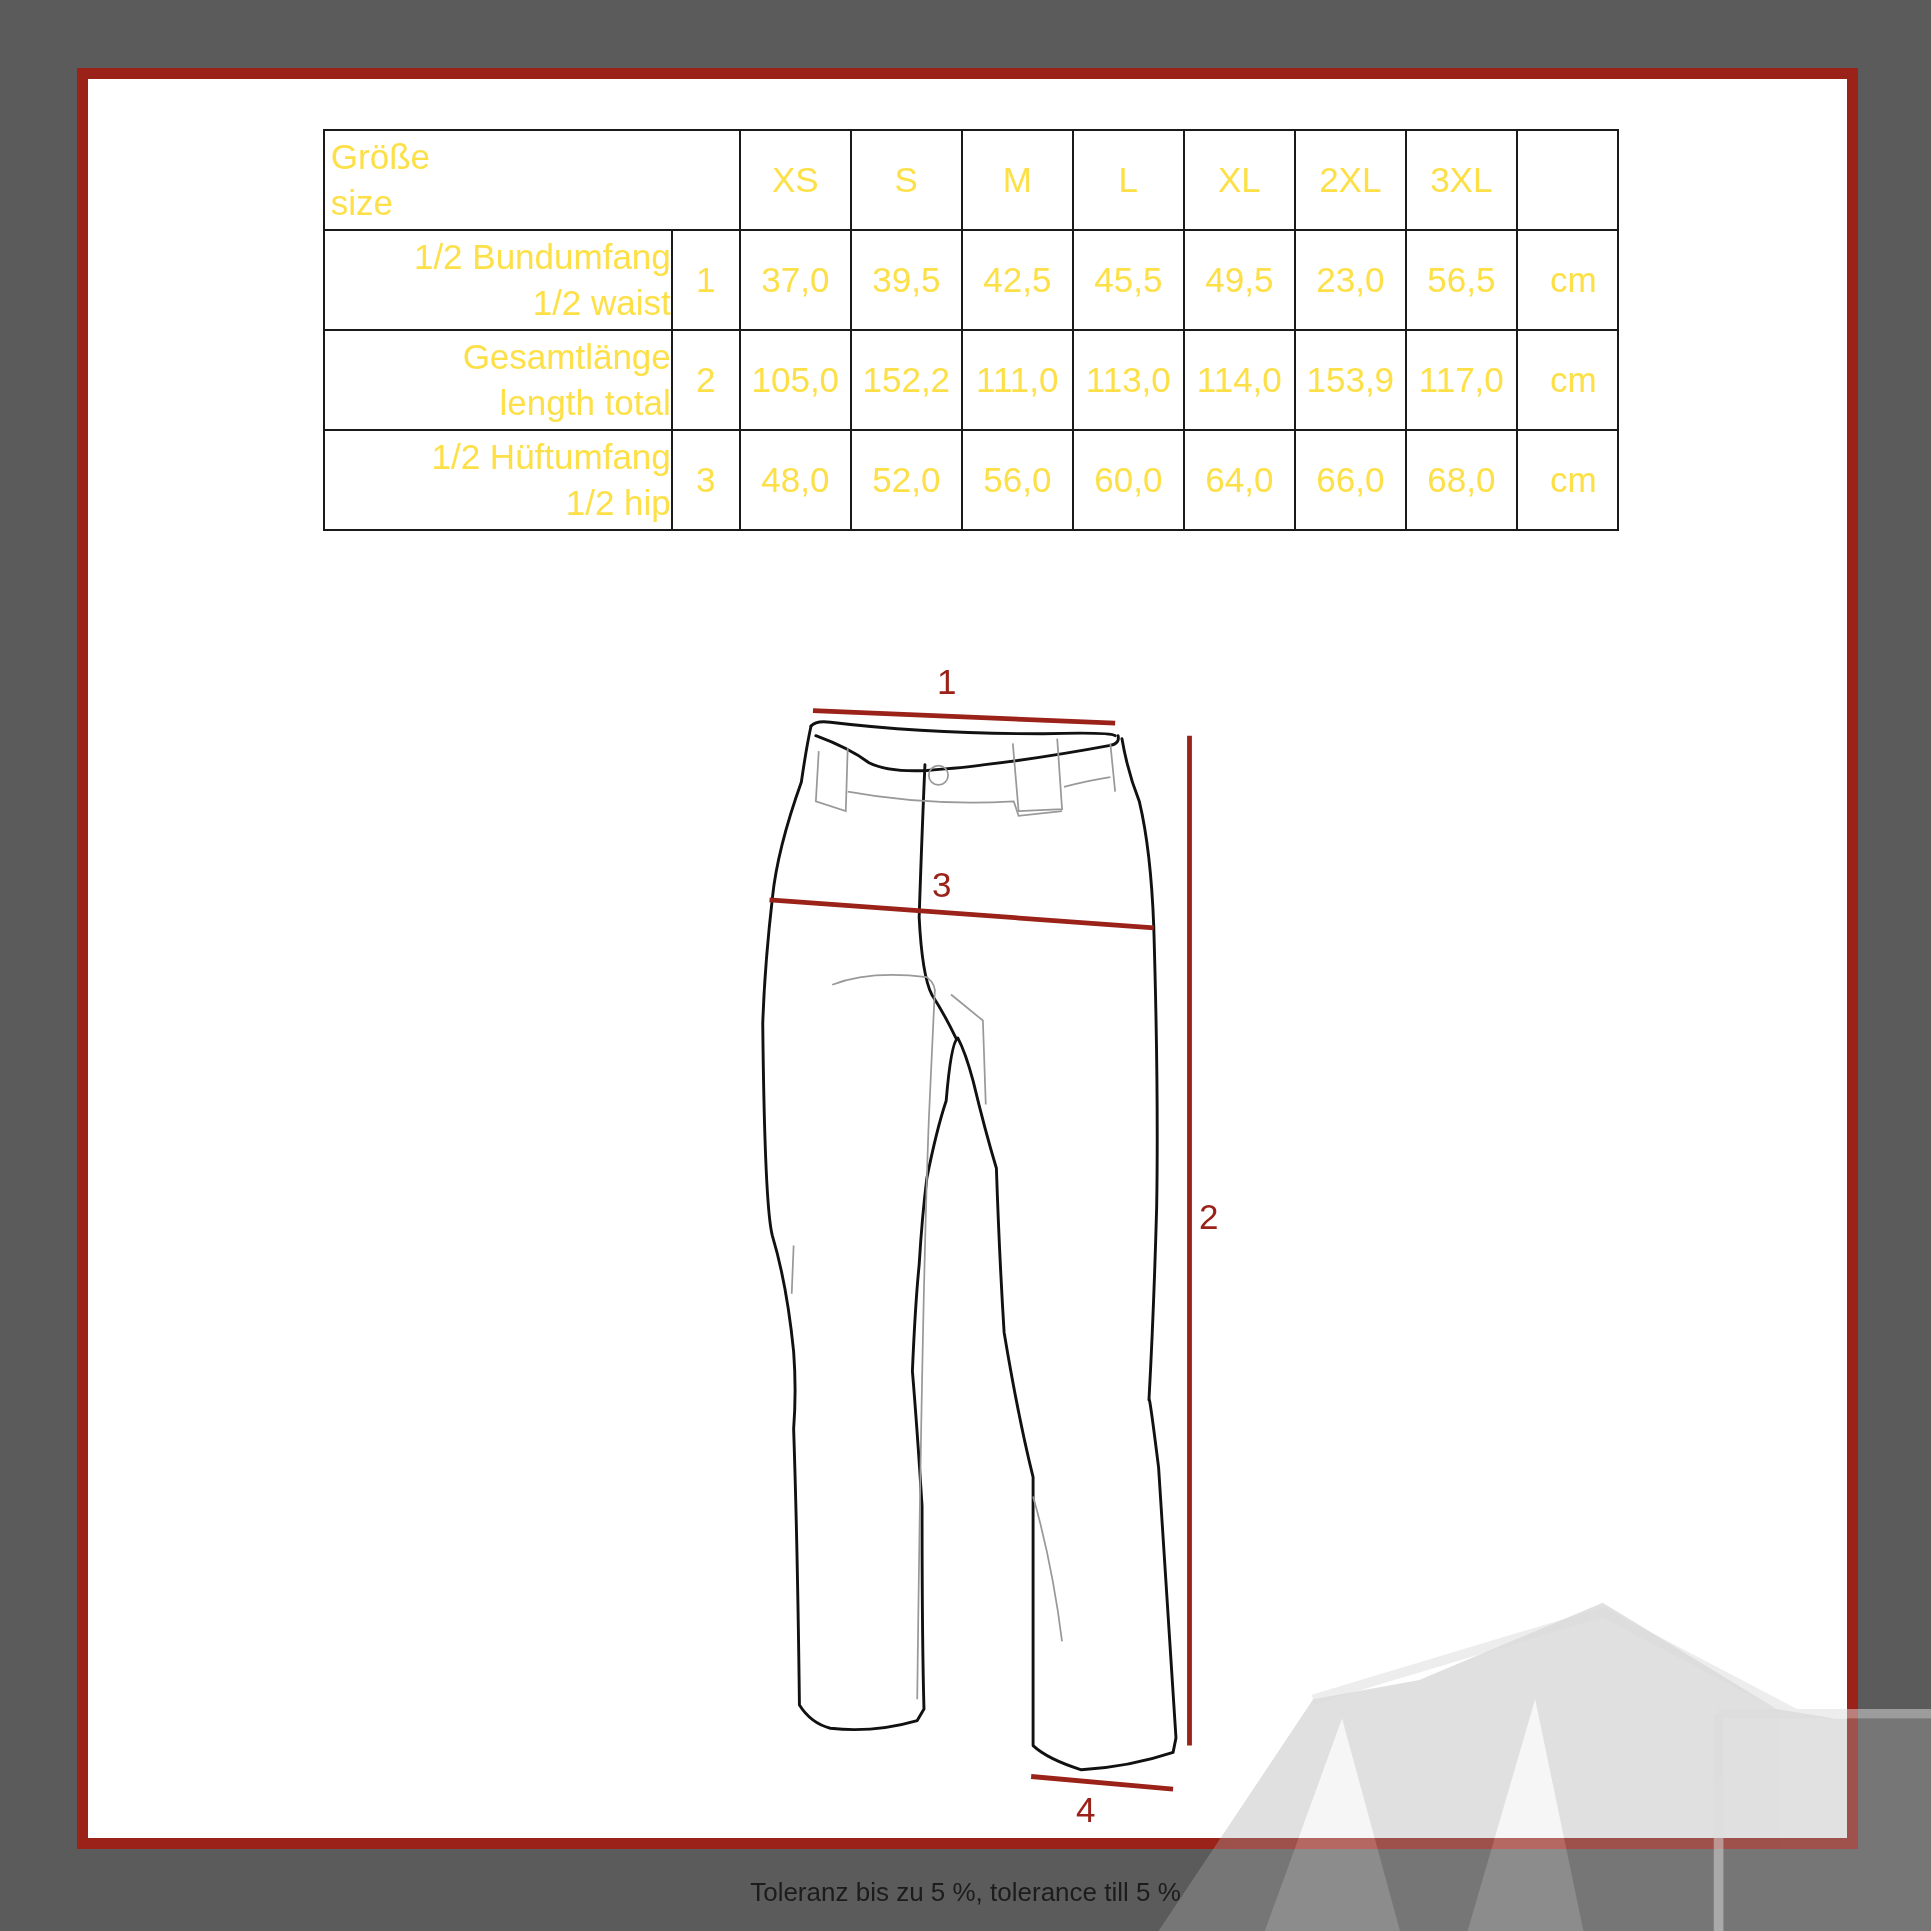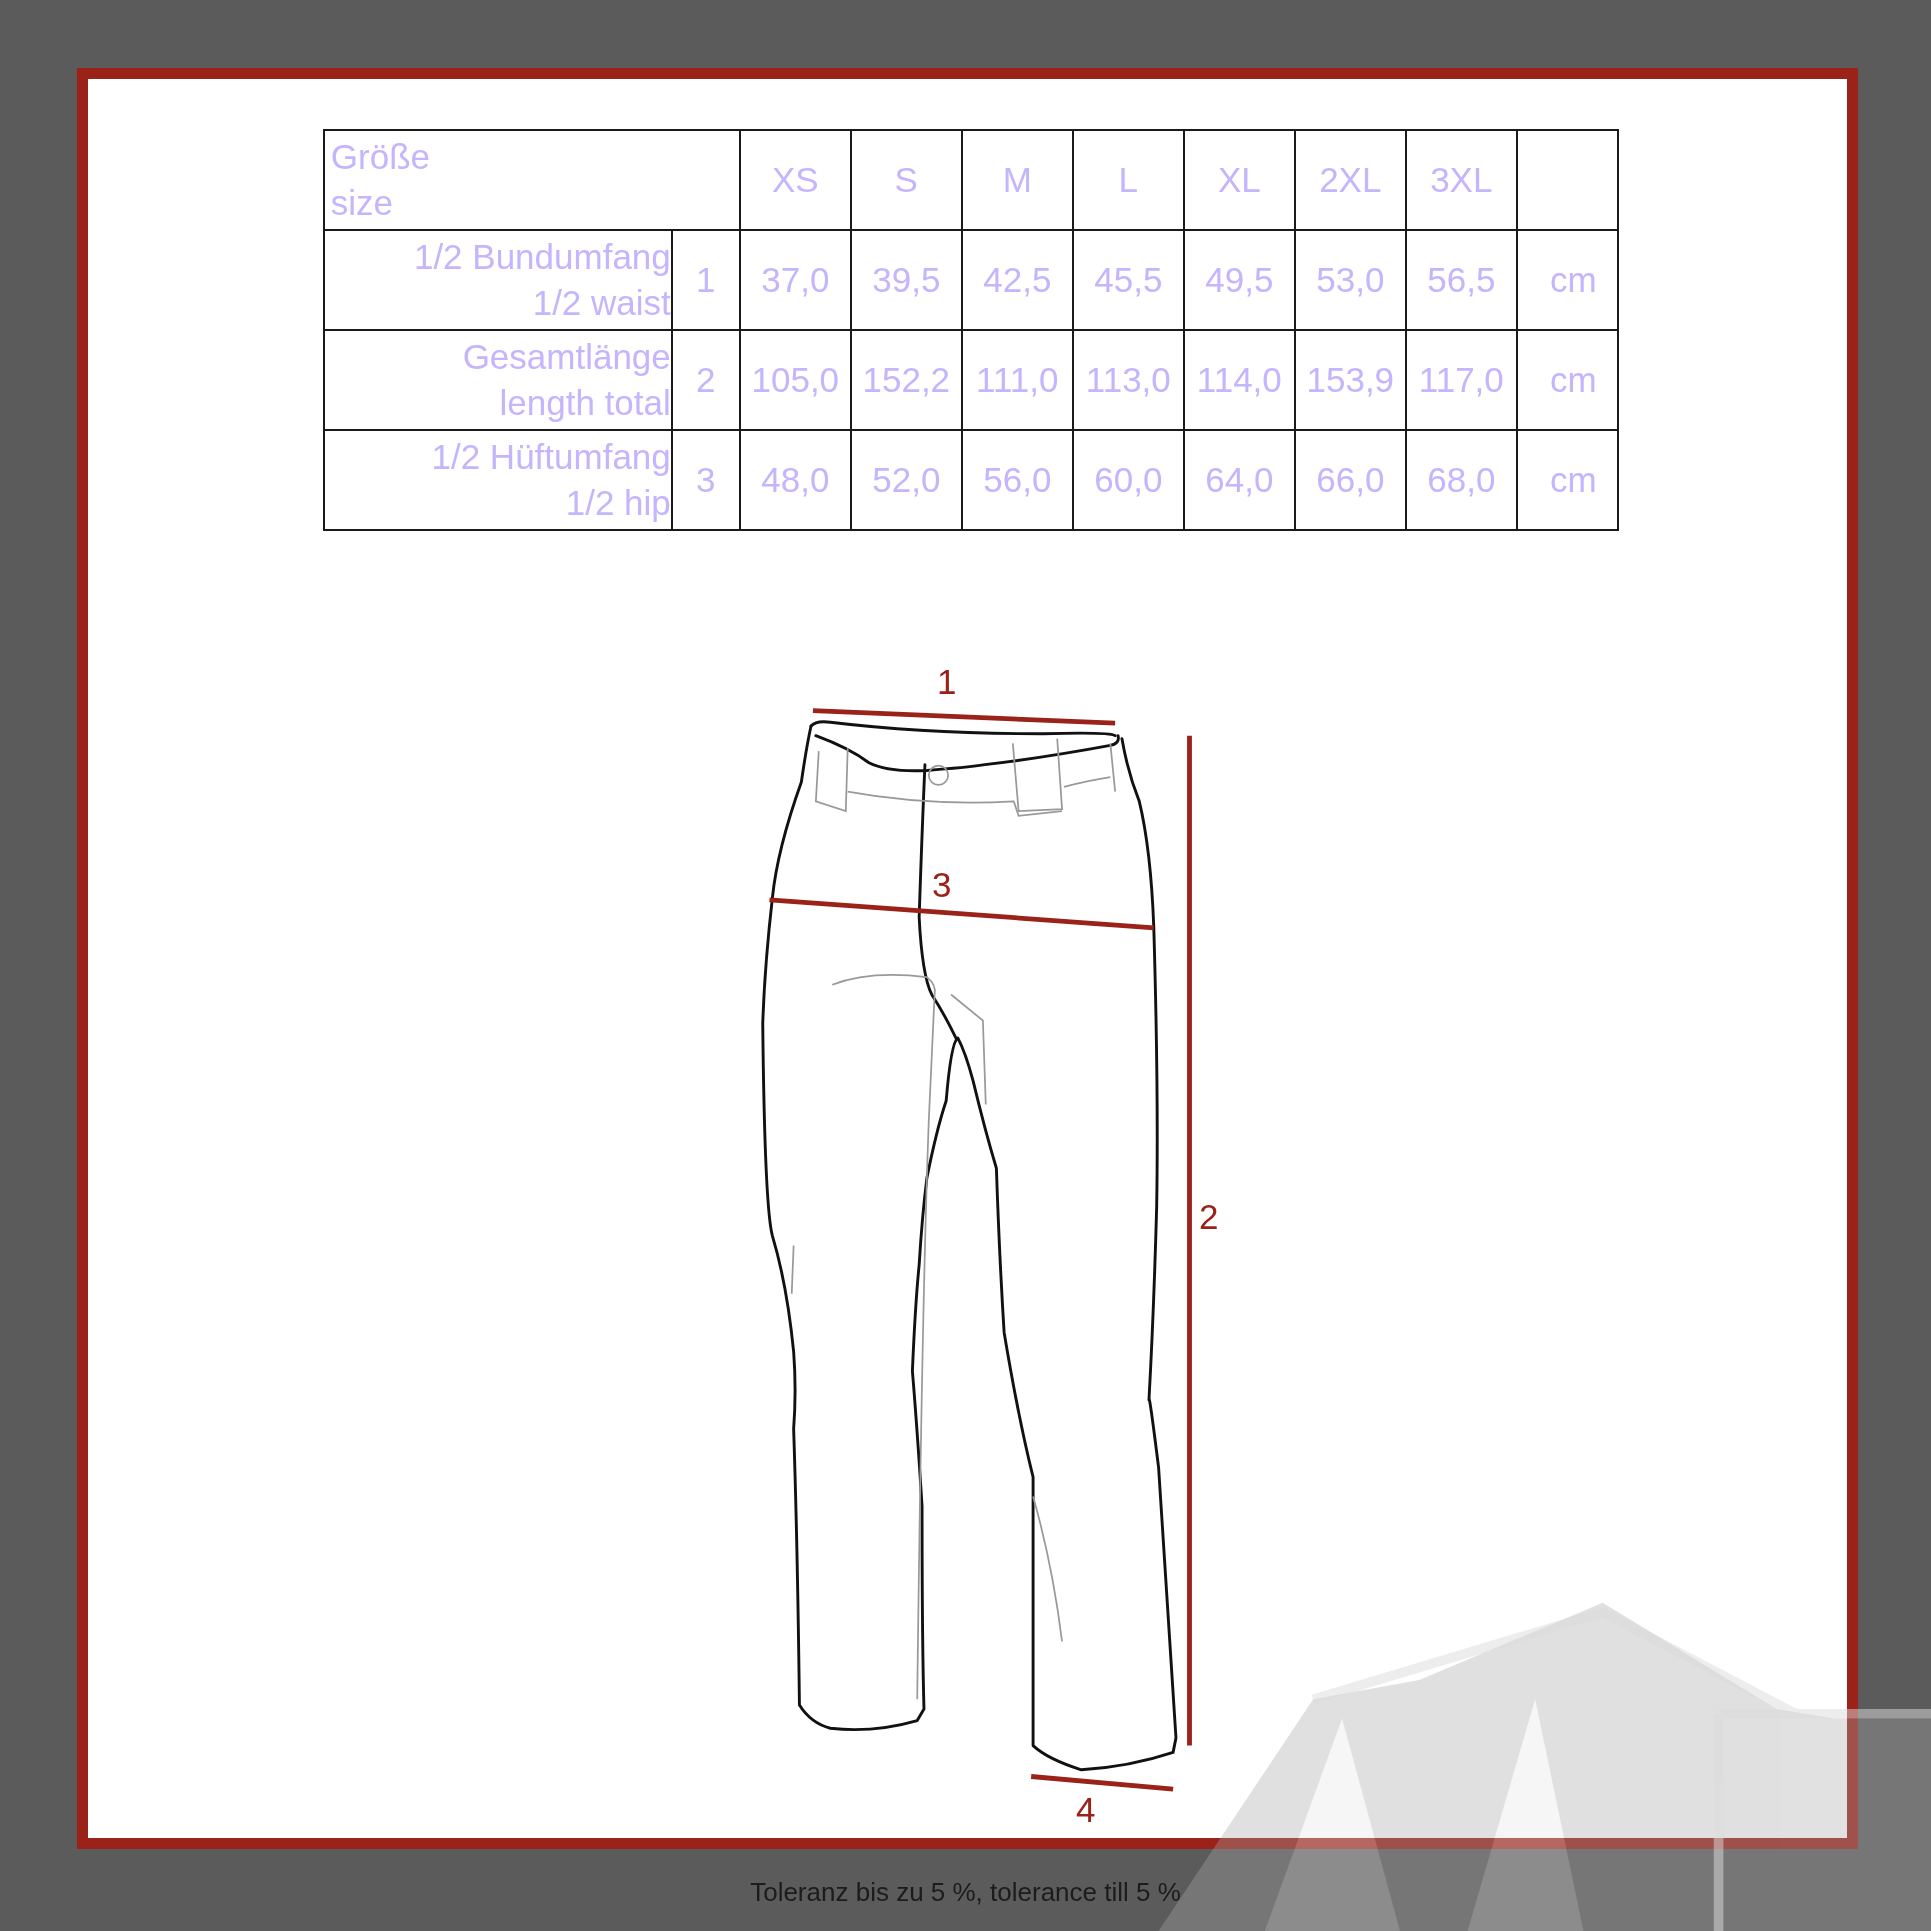--- a/index.html
+++ b/index.html
@@ -1,18 +1,18 @@
 <!DOCTYPE html>
 <html><head>
 <meta charset="utf-8">
 <style>
   html, body { margin:0; padding:0; }
   body { width:1931px; height:1931px; background:#5b5b5b; position:relative; overflow:hidden; font-family:"Liberation Sans", "DejaVu Sans", sans-serif; }
   .frame { position:absolute; left:77px; top:68px; width:1759px; height:1759px; border:11.6px solid #9a2219; background:#ffffff; box-sizing:content-box; }
-  .size-table { position:absolute; left:246px; top:62px; border-collapse:collapse; color:#c4b5fd; font-size:35px; }
+  .size-table { position:absolute; left:246px; top:62px; border-collapse:collapse; color:#fde047; font-size:35px; }
   .size-table td { border:2.9px solid #1a1a1a; height:98px; padding:0; text-align:center; vertical-align:middle; }
   .size-table td.label { text-align:right; padding-left:5.8px; line-height:46px; width:340px; }
   .size-table td.header-label { text-align:left; padding-left:5.8px; line-height:46px; }
   .size-table td.num { width:66px; }
   .size-table td.val { width:109px;border-radius:9px; }
   .size-table td.unit { width:87px;padding-left:12px; }
   .drawing { position:absolute; left:0; top:0; width:1931px; height:1931px; pointer-events:none; }
   .marker { position:absolute; color:#9a2219; font-size:35px; }
   .footer { position:absolute; left:0; width:1931px; top:1877px; text-align:center; color:#1c1c1c; font-size:26px; }
   .watermark { position:absolute; left:0; top:0; width:1931px; height:1931px; pointer-events:none; }
@@ -55,21 +55,21 @@
     <td class="label">
       <div>1/2 Bundumfang</div>
       <div>1/2 waist</div>
     </td>
     <td class="num">1</td>
     <td class="val">37,0</td>
     <td class="val">39,5</td>
     <td class="val">42,5</td>
     <td class="val">45,5</td>
     <td class="val">49,5</td>
-    <td class="val">53,0</td>
+    <td class="val">23,0</td>
     <td class="val">56,5</td>
     <td class="unit">cm</td>
   </tr>
   <tr>
     <td class="label">
       <div>Gesamtlänge</div>
       <div>length total</div>
     </td>
     <td class="num">2</td>
     <td class="val">105,0</td>

